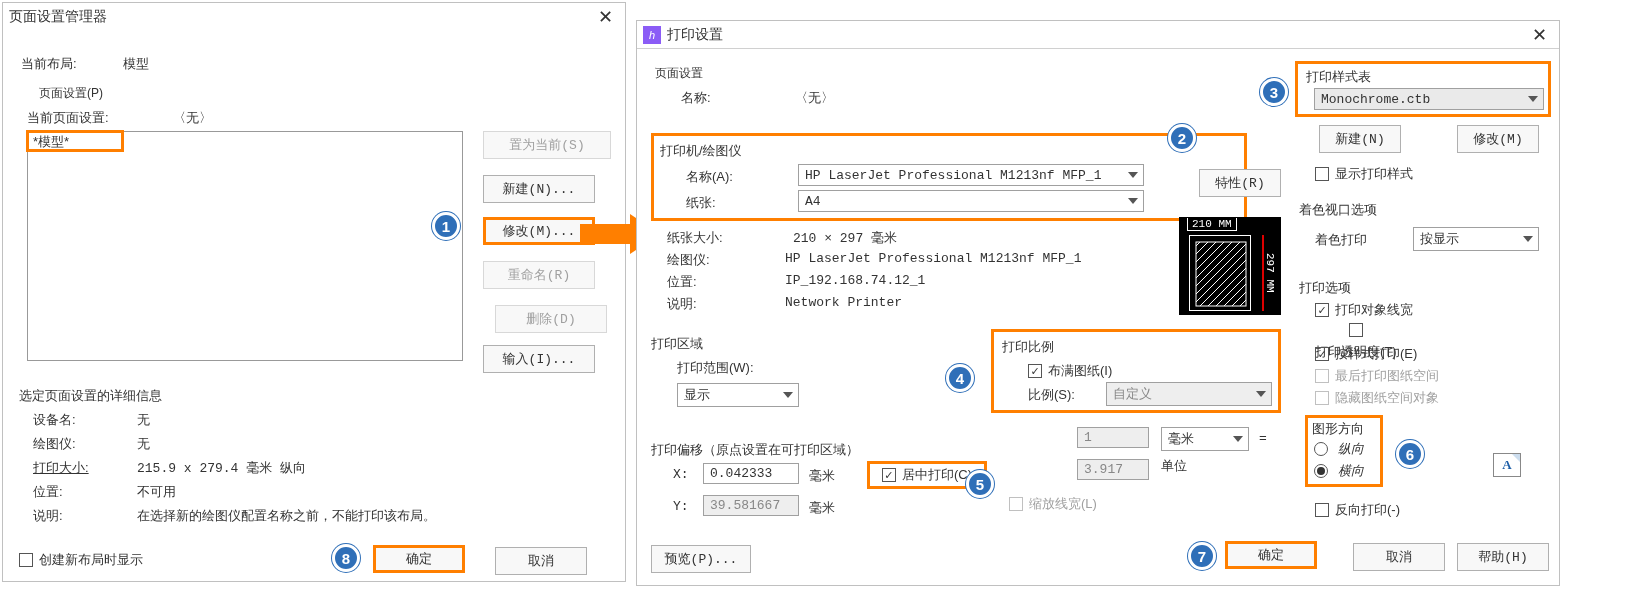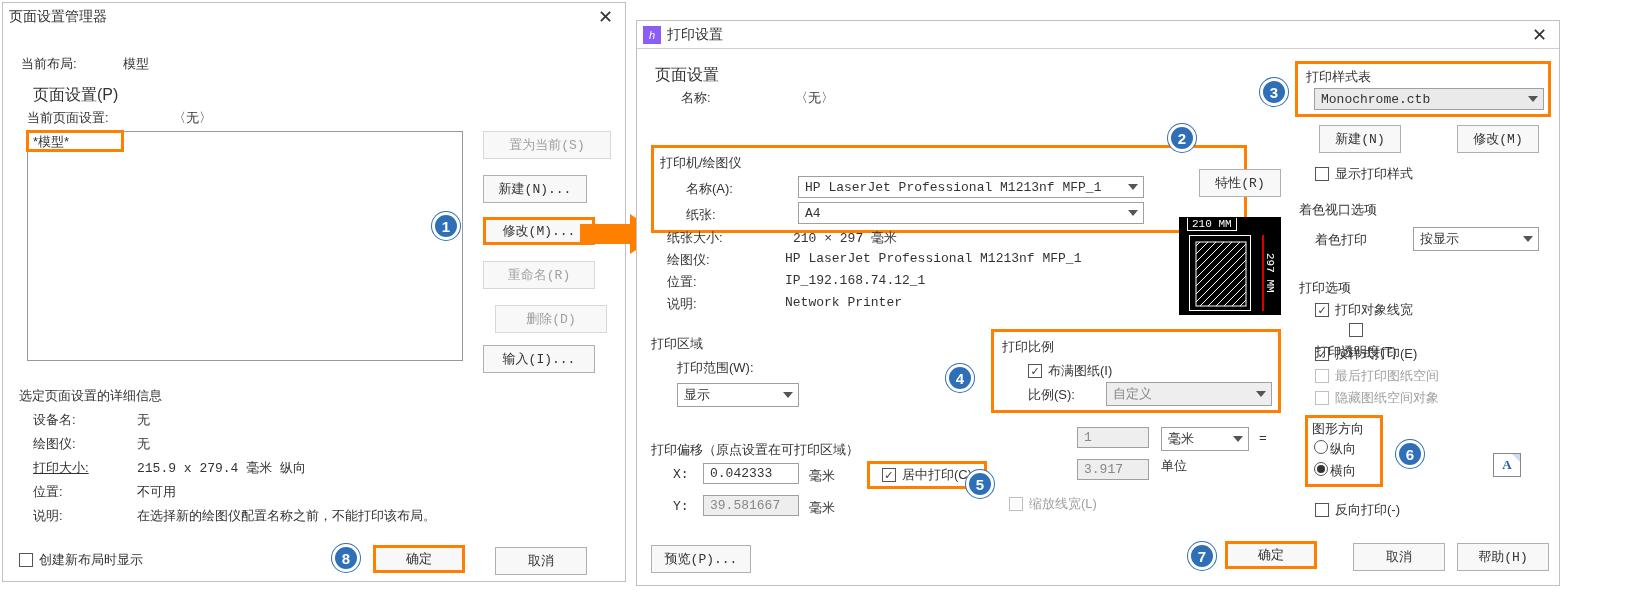--- a/index.html
+++ b/index.html
@@ -24,21 +24,21 @@
     font-size: 14px;
     border-bottom: none;
   }
   .titlebar .close { font-size: 18px; cursor: pointer; padding:0 6px;}
   .group {
     position: absolute;
     border: 1px solid #d0d0d0;
   }
   .group-title {
     position: absolute; top:-9px; left:8px; background:#fff; padding:0 4px;
-    font-size:16px;
+    font-size:12px;
   }
   .btn {
     display:inline-block;
     border:1px solid #b0b0b0;
     background:#f8f8f8;
     text-align:center;
     font-size:13px;
     padding:4px 0;
     cursor:pointer;
     font-family:"SimSun","NSimSun","Courier New",monospace;
@@ -58,21 +58,21 @@
   }
   .select.disabled{ background:#eee; color:#888; }
   .input {
     border:1px solid #a0a0a0; background:#fff; padding:2px 6px; font-size:13px;
   }
   .input.disabled{ background:#eee; color:#888; }
   .chk { display:flex; align-items:center; gap:6px; font-size:13px;}
   .chk .box{ width:14px;height:14px;border:1px solid #555;display:inline-flex;align-items:center;justify-content:center;font-size:11px;line-height:1;}
   .chk.disabled{ color:#a0a0a0;}
   .chk.disabled .box{border-color:#c0c0c0;}
-  .radio{display:flex;gap:2px;font-size:13px;}
+  .radio{display:flex;align-items:center;gap:10px;font-size:13px;font-style:italic;}
   .radio .c{width:14px;height:14px;border:1px solid #555;border-radius:50%;display:inline-flex;align-items:center;justify-content:center;}
   .radio .c.on::after{content:"";width:8px;height:8px;background:#333;border-radius:50%;}
   .orange{border:3px solid #ff7f00;}
   .badge{
     position:absolute;width:28px;height:28px;border-radius:50%;
     background:#2f6fb8;border:3px solid #fff;color:#fff;
     display:flex;align-items:center;justify-content:center;font-weight:bold;font-size:15px;
     box-shadow:0 0 0 1px #2f6fb8;
     z-index:10;
   }
@@ -84,33 +84,33 @@
 <div class="window" style="left:2px;top:2px;width:624px;height:580px;">
   <div class="titlebar">
     <span>页面设置管理器</span>
     <span class="close">✕</span>
   </div>
 
   <div style="position:absolute;left:18px;top:52px;">当前布局:</div>
   <div style="position:absolute;left:120px;top:52px;">模型</div>
 
   <div class="group" style="left:14px;top:86px;width:594px;height:280px;border:none;">
-    <span class="group-title" style="left:12px;top:-4px;position:relative;margin-top:36px;">页面设置(P)</span>
+    <span class="group-title" style="left:18px;top:-4px;position:relative;margin-top:36px;">页面设置(P)</span>
 
     <div style="position:absolute;left:10px;top:20px;">当前页面设置:</div>
     <div style="position:absolute;left:156px;top:20px;">〈无〉</div>
 
     <div style="position:absolute;left:10px;top:42px;width:436px;height:230px;border:1px solid #999;background:#fff;">
       <div class="orange" style="position:absolute;left:-2px;top:-2px;width:98px;height:22px;padding:0 4px;border-width:3px;">
         <span>*模型*</span>
       </div>
     </div>
 
     <div class="btn disabled" style="position:absolute;left:466px;top:42px;width:128px;">置为当前(S)</div>
-    <div class="btn" style="position:absolute;left:466px;top:86px;width:104px;">新建(N)...</div>
+    <div class="btn" style="position:absolute;left:466px;top:86px;width:112px;">新建(N)...</div>
     <div class="btn orange" style="position:absolute;left:466px;top:128px;width:112px;border-width:3px;padding:2px 0;">修改(M)...</div>
     <div class="btn disabled" style="position:absolute;left:466px;top:172px;width:112px;">重命名(R)</div>
     <div class="btn disabled" style="position:absolute;left:466px;top:216px;width:112px;margin-left:12px;">删除(D)</div>
     <div class="btn" style="position:absolute;left:466px;top:256px;width:112px;">输入(I)...</div>
   </div>
 
   <div style="position:absolute;left:16px;top:384px;">选定页面设置的详细信息</div>
   <div style="position:absolute;left:30px;top:408px;">设备名:</div>
   <div style="position:absolute;left:134px;top:408px;">无</div>
   <div style="position:absolute;left:30px;top:432px;">绘图仪:</div>
@@ -142,21 +142,21 @@
     </span>
     <span class="close">✕</span>
   </div>
 
   <div class="group" style="left:14px;top:44px;width:630px;height:52px;border:none;">
     <span class="group-title" style="position:relative;left:0;top:0;">页面设置</span>
     <div style="position:absolute;left:30px;top:24px;">名称:</div>
     <div style="position:absolute;left:144px;top:24px;">〈无〉</div>
   </div>
 
-  <div class="orange" style="position:absolute;left:14px;top:124px;width:596px;height:88px;border-width:3px;">
+  <div class="orange" style="position:absolute;left:14px;top:112px;width:596px;height:88px;border-width:3px;">
     <div style="position:absolute;left:6px;top:6px;">打印机/绘图仪</div>
     <div style="position:absolute;left:32px;top:32px;">名称(A):</div>
     <div class="select" style="position:absolute;left:144px;top:28px;width:346px;"><span class="mono">HP LaserJet Professional M1213nf MFP_1</span></div>
     <div style="position:absolute;left:32px;top:58px;">纸张:</div>
     <div class="select" style="position:absolute;left:144px;top:54px;width:346px;"><span class="mono">A4</span></div>
   </div>
   <div class="btn" style="position:absolute;left:562px;top:148px;width:82px;">特性(R)</div>
 
   <div style="position:absolute;left:30px;top:208px;">纸张大小:</div>
   <div class="mono" style="position:absolute;left:156px;top:208px;">210 × 297 毫米</div>

